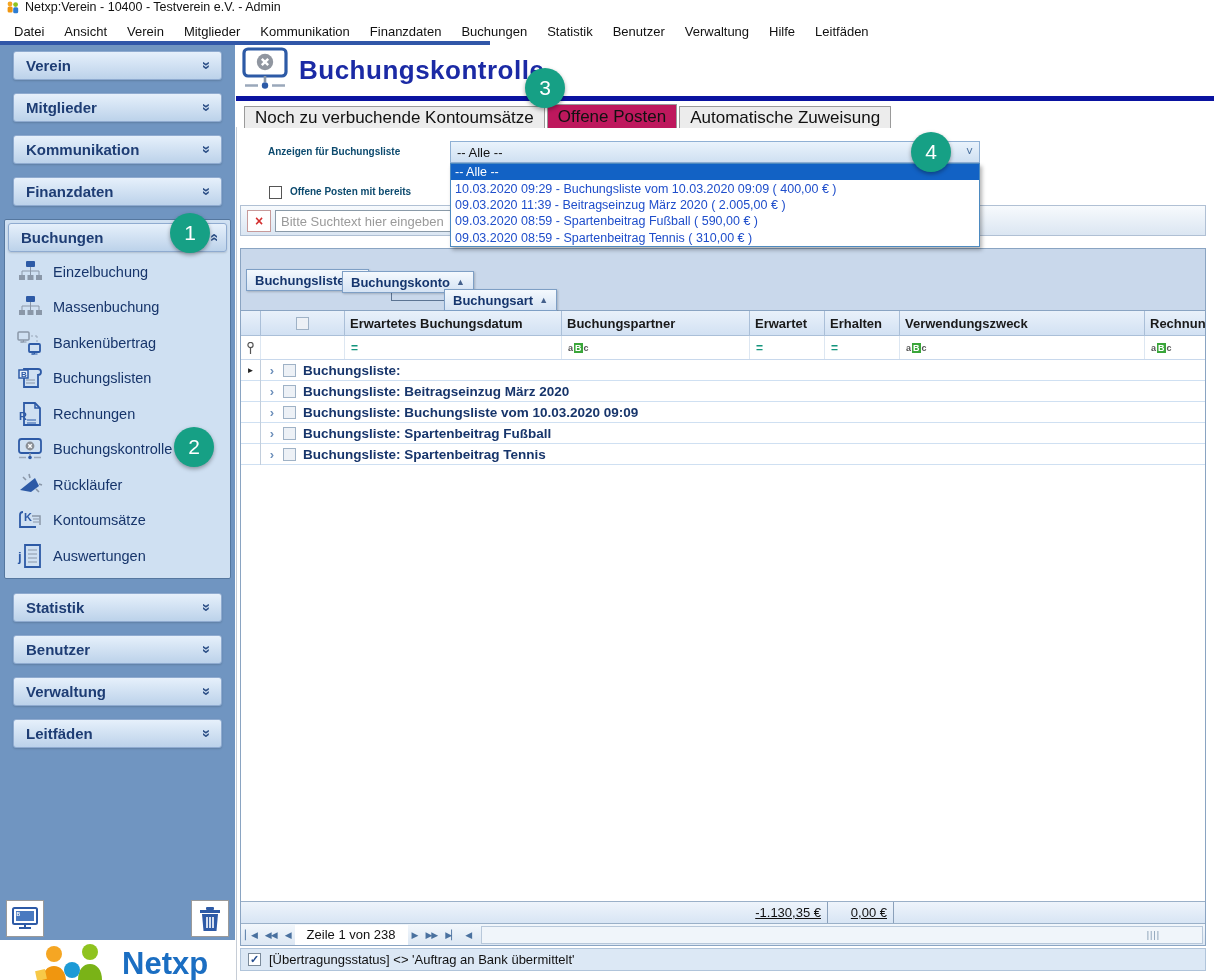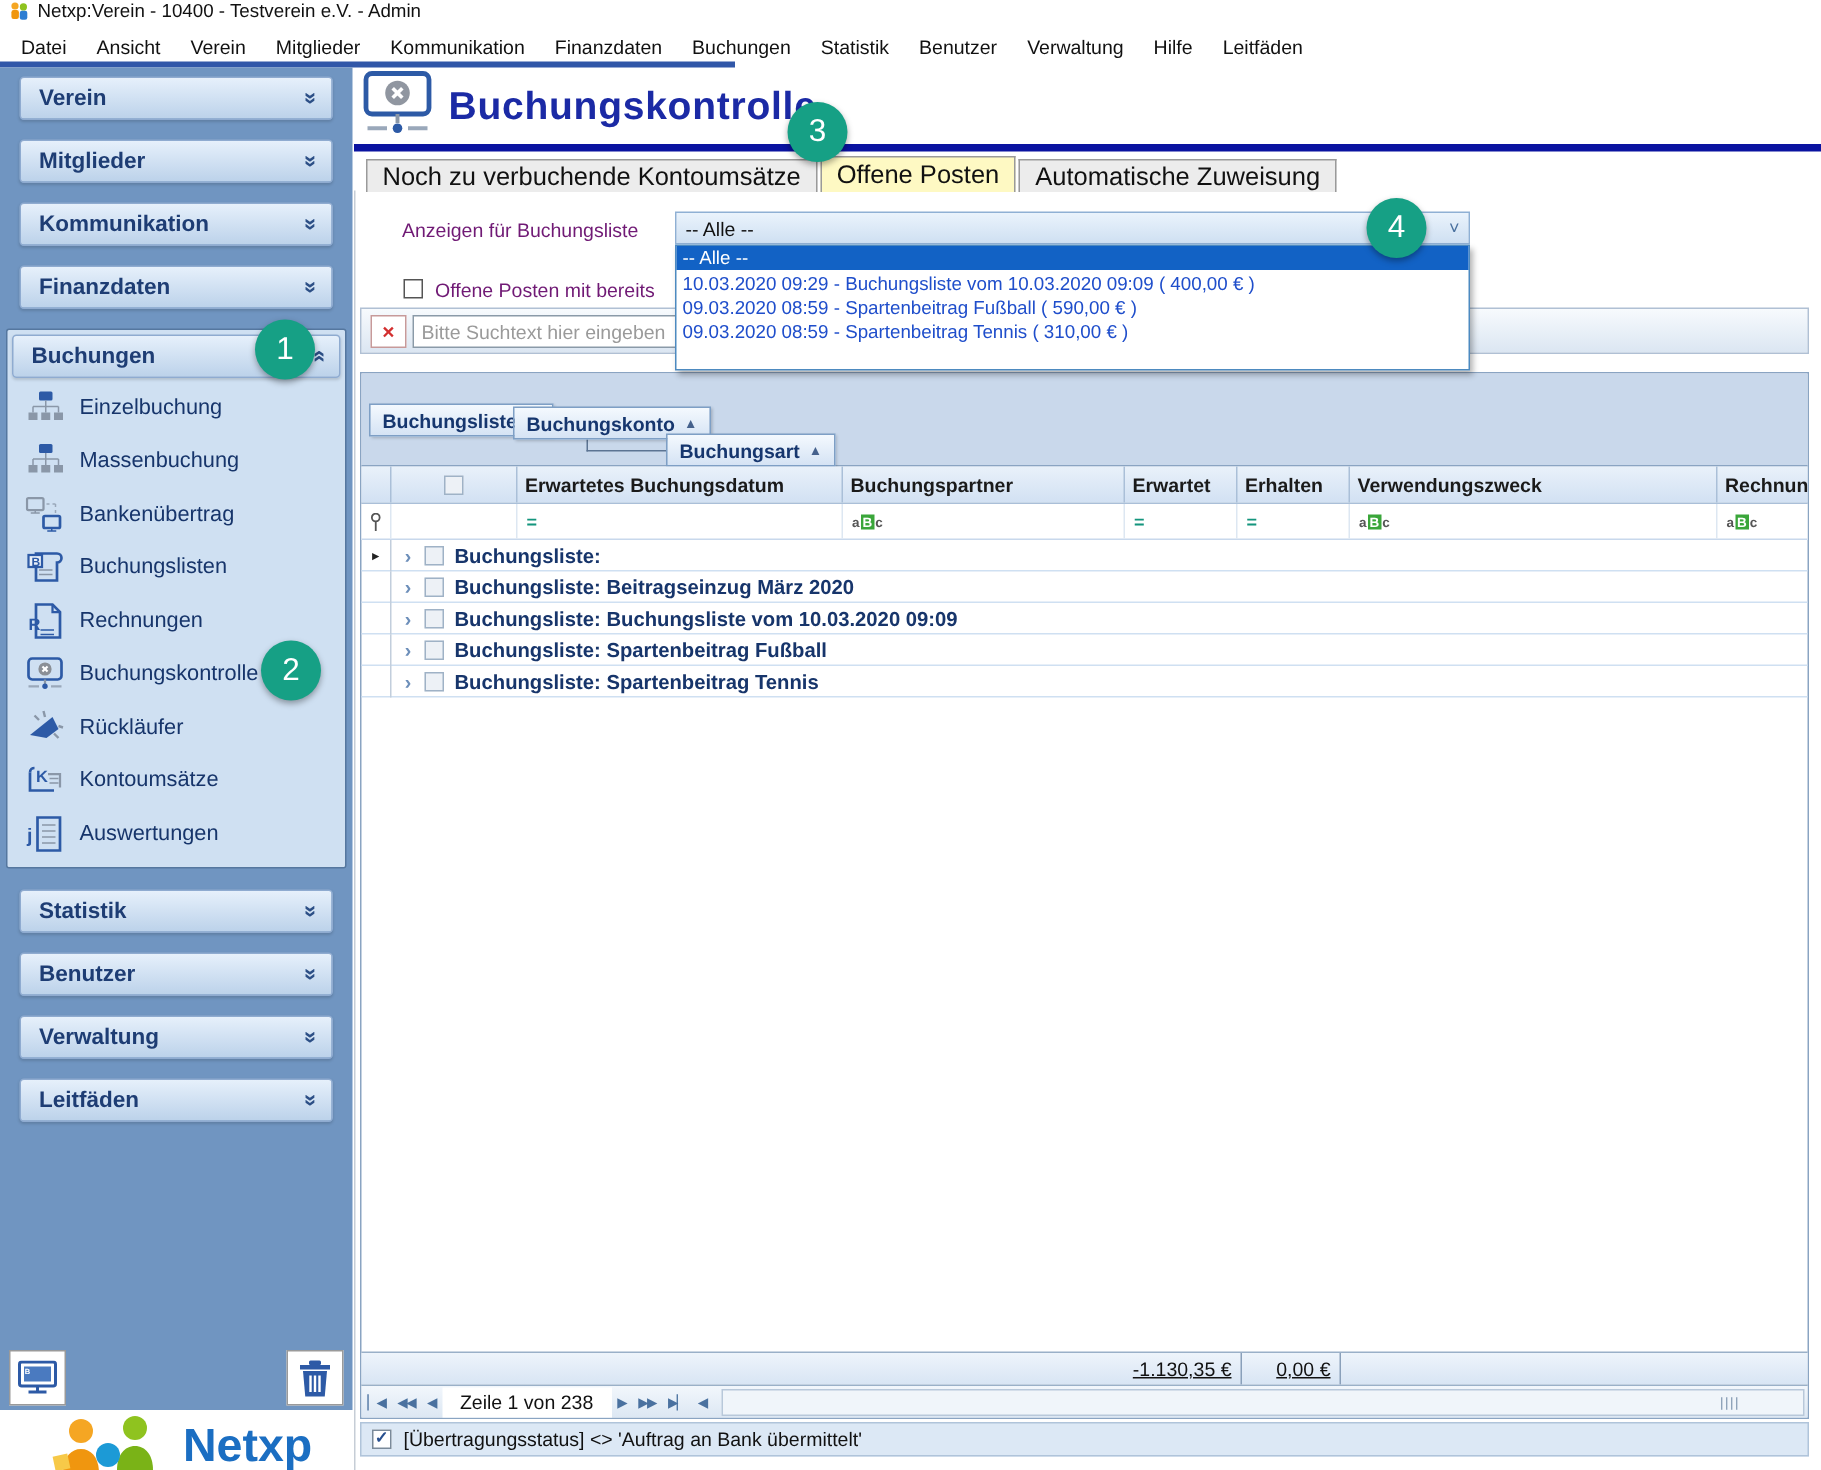--- a/index.html
+++ b/index.html
@@ -36,24 +36,24 @@
   
   .badge{position:absolute;width:40px;height:40px;border-radius:50%;background:var(--badge);color:#fff;
     display:flex;align-items:center;justify-content:center;font-size:21px;box-shadow:0 2px 4px rgba(0,0,0,.35);z-index:30;}
 
   
   .pane-bg{position:absolute;left:236px;top:127px;width:970px;height:853px;background:#fff;border-left:1px solid #c6cdd6;}
   .page-title{position:absolute;left:299px;top:55px;font-size:26px;font-weight:bold;color:var(--title-blue);letter-spacing:.5px;}
   .rule{position:absolute;left:236px;top:96px;width:978px;height:5px;background:var(--rule-navy);}
   .tabs{position:absolute;left:244px;top:104px;height:24px;display:flex;align-items:flex-end;z-index:2;}
   .tab{height:22px;background:#ececec;border:1px solid #9a9a9a;border-bottom:none;display:flex;align-items:center;justify-content:center;padding:0 10px;font-size:17px;color:#111;margin-right:2px;}
-  .tab.active{height:24px;background:#fef9c3;position:relative;z-index:3;}
-
-  
-  .lbl{position:absolute;font-size:13px;color:#701a75;}
+  .tab.active{height:24px;background:#be185d;position:relative;z-index:3;}
+
+  
+  .lbl{position:absolute;font-size:10px;color:#0c4a6e;font-weight:bold;}
   .combo{position:absolute;left:450px;top:141px;width:530px;height:22px;border:1px solid #8fb0d4;
     background:linear-gradient(#eaf3fc,#cfe0f2);display:flex;align-items:center;justify-content:space-between;padding:0 6px;}
   .combo .arr{color:#4a719f;font-size:12px;}
   .popup{position:absolute;left:450px;top:163px;width:530px;height:84px;background:#fff;border:1px solid #4d8ac0;z-index:10;box-shadow:2px 3px 4px rgba(0,0,0,.3);}
   .popup .opt{height:16.4px;display:flex;align-items:center;padding:0 4px;font-size:12.5px;color:#1f4ecb;white-space:nowrap;overflow:hidden;}
   .popup .opt.sel{background:var(--sel-blue);color:#fff;}
   .cb{width:13px;height:13px;background:#fff;border:1px solid #555;display:inline-block;}
   .cb.dim{background:#edf1f6;border:1px solid #9fb2c6;}
   .cb.checked{border:1px solid #7a8a9a;color:#274f8f;font-size:11px;line-height:11px;text-align:center;font-weight:bold;}
 
@@ -476,20 +476,21 @@
   </div>
 
   <div class="statusbar">
     <span class="cb checked"><span>✓</span></span>
     <span>[Übertragungsstatus] &lt;&gt; 'Auftrag an Bank übermittelt'</span>
   </div>
 
   <div class="popup">
     <div class="opt sel">-- Alle --</div>
     <div class="opt">10.03.2020 09:29 - Buchungsliste vom 10.03.2020 09:09 ( 400,00 € )</div>
+    <div class="opt">09.03.2020 11:39 - Beitragseinzug März 2020 ( 2.005,00 € )</div>
     <div class="opt">09.03.2020 08:59 - Spartenbeitrag Fußball ( 590,00 € )</div>
     <div class="opt">09.03.2020 08:59 - Spartenbeitrag Tennis ( 310,00 € )</div>
   </div>
 
   <div class="badge" style="left:170px;top:213px;">1</div>
   <div class="badge" style="left:174px;top:427px;">2</div>
   <div class="badge" style="left:525px;top:68px;">3</div>
   <div class="badge" style="left:911px;top:132px;">4</div>
 
 </div>

